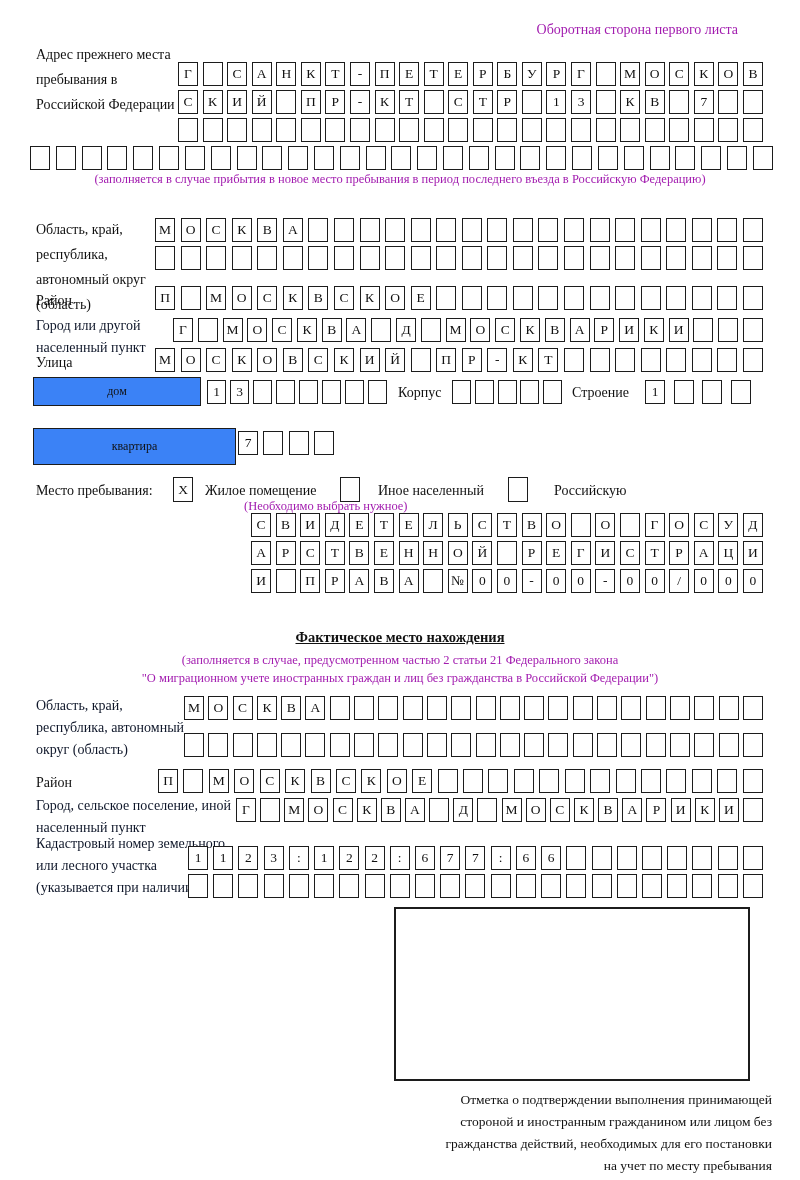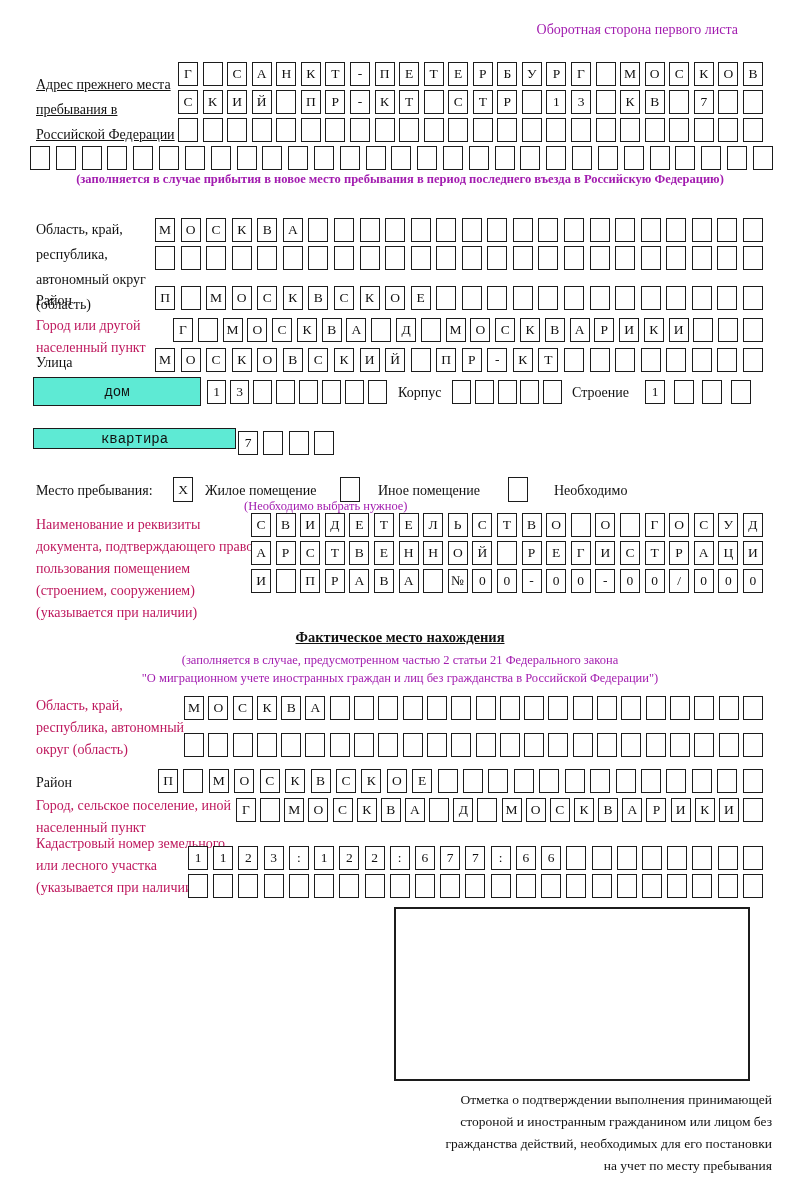--- a/index.html
+++ b/index.html
@@ -2,51 +2,51 @@
 <html lang="ru"><head>
 <meta charset="utf-8">
 <style>
   html,body{margin:0;padding:0;background:#fff;}
   #page{
     position:relative;width:800px;height:1180px;background:#ffffff;
     font-family:"Liberation Serif","DejaVu Serif",serif;color:#111;overflow:hidden;
   }
   .abs{position:absolute;}
   .lbl{font-size:14px;line-height:25px;color:#111;}
-  .lbl-tight{font-size:14px;line-height:22px;color:#be185d;}
+  .lbl-tight{font-size:14px;line-height:22px;color:#0f172a;}
   .note{font-size:12.5px;color:#a21caf;}
   .center{left:0;width:800px;text-align:center;}
   .title{font-weight:bold;font-size:15px;}
   .cellrow{display:flex;justify-content:space-between;}
   .cell{
     width:20px;height:24px;border:1.6px solid #1c1c1c;box-sizing:border-box;
     display:flex;align-items:center;justify-content:center;
     font-size:13.5px;font-family:"Liberation Serif","DejaVu Serif",serif;color:#111;
     background:#fff;flex:0 0 auto;
   }
   .cells-sm .cell{width:19px;}
   .checkcell{
     position:absolute;width:20px;height:25px;border:1.6px solid #1c1c1c;box-sizing:border-box;
     display:flex;align-items:center;justify-content:center;font-size:13.5px;background:#fff;
   }
   .longbox{
-    position:absolute;border:1.6px solid #1c1c1c;box-sizing:border-box;background:#5eead4;
-    display:flex;align-items:center;justify-content:center;font-size:14px;font-family:Liberation Mono, monospace;
+    position:absolute;border:1.6px solid #1c1c1c;box-sizing:border-box;background:#3b82f6;
+    display:flex;align-items:center;justify-content:center;font-size:12px;
   }
   .stampbox{position:absolute;border:2px solid #1c1c1c;box-sizing:border-box;background:#fff;}
   .notes-line{font-size:13.5px;line-height:22px;text-align:right;}
 </style>
 </head>
 <body>
 
 <div id="page">
 
   <div class="abs note" style="top:22px;right:62px;font-size:14px;">Оборотная сторона первого листа</div>
 
-  <div class="abs lbl" style="left:36px;top:72px;width:142px;text-decoration:underline;">Адрес прежнего места пребывания в Российской Федерации</div>
+  <div class="abs lbl" style="left:36px;top:42px;width:142px;">Адрес прежнего места пребывания в Российской Федерации</div>
 
   <div class="abs cellrow" style="left:178px;top:62px;width:585px;">
       <div class="cell">Г</div>
       <div class="cell"></div>
       <div class="cell">С</div>
       <div class="cell">А</div>
       <div class="cell">Н</div>
       <div class="cell">К</div>
       <div class="cell">Т</div>
       <div class="cell">-</div>
@@ -144,21 +144,21 @@
       <div class="cell"></div>
       <div class="cell"></div>
       <div class="cell"></div>
       <div class="cell"></div>
       <div class="cell"></div>
       <div class="cell"></div>
       <div class="cell"></div>
       <div class="cell"></div>
     </div>
 
-  <div class="abs note center" style="top:172px;font-weight:bold;">(заполняется в случае прибытия в новое место пребывания в период последнего въезда в Российскую Федерацию)</div>
+  <div class="abs note center" style="top:172px;">(заполняется в случае прибытия в новое место пребывания в период последнего въезда в Российскую Федерацию)</div>
 
 
   <div class="abs lbl" style="left:36px;top:217px;width:128px;">Область, край, республика, автономный округ (область)</div>
   <div class="abs cellrow" style="left:155px;top:218px;width:608px;">
       <div class="cell">М</div>
       <div class="cell">О</div>
       <div class="cell">С</div>
       <div class="cell">К</div>
       <div class="cell">В</div>
       <div class="cell">А</div>
@@ -313,40 +313,39 @@
     </div>
   <div class="abs lbl" style="left:572px;top:380px;">Строение</div>
   <div class="abs cellrow" style="left:645px;top:380px;width:106px;">
       <div class="cell">1</div>
       <div class="cell"></div>
       <div class="cell"></div>
       <div class="cell"></div>
     </div>
 
 
-  <div class="longbox" style="left:33px;top:428px;width:203px;height:21px;">квартира</div>
+  <div class="longbox" style="left:33px;top:428px;width:203px;height:37px;">квартира</div>
   <div class="abs cellrow" style="left:238px;top:431px;width:96px;">
       <div class="cell">7</div>
       <div class="cell"></div>
       <div class="cell"></div>
       <div class="cell"></div>
     </div>
 
 
   <div class="abs lbl" style="left:36px;top:478px;">Место пребывания:</div>
   <div class="checkcell" style="left:173px;top:477px;">X</div>
   <div class="abs lbl" style="left:205px;top:478px;">Жилое помещение</div>
   <div class="checkcell" style="left:340px;top:477px;"></div>
-  <div class="abs lbl" style="left:378px;top:478px;">Иное помещение</div>
+  <div class="abs lbl" style="left:378px;top:478px;">Иное населенный</div>
   <div class="checkcell" style="left:508px;top:477px;"></div>
-  <div class="abs lbl" style="left:554px;top:478px;">Необходимо</div>
+  <div class="abs lbl" style="left:554px;top:478px;">Российскую</div>
 
   <div class="abs note" style="left:244px;top:499px;">(Необходимо выбрать нужное)</div>
 
-  <div class="abs lbl-tight" style="left:36px;top:514px;width:218px;">Наименование и реквизиты документа, подтверждающего право пользования помещением (строением, сооружением) (указывается при наличии)</div>
   <div class="abs cellrow" style="left:251px;top:513px;width:512px;">
       <div class="cell">С</div>
       <div class="cell">В</div>
       <div class="cell">И</div>
       <div class="cell">Д</div>
       <div class="cell">Е</div>
       <div class="cell">Т</div>
       <div class="cell">Е</div>
       <div class="cell">Л</div>
       <div class="cell">Ь</div>

